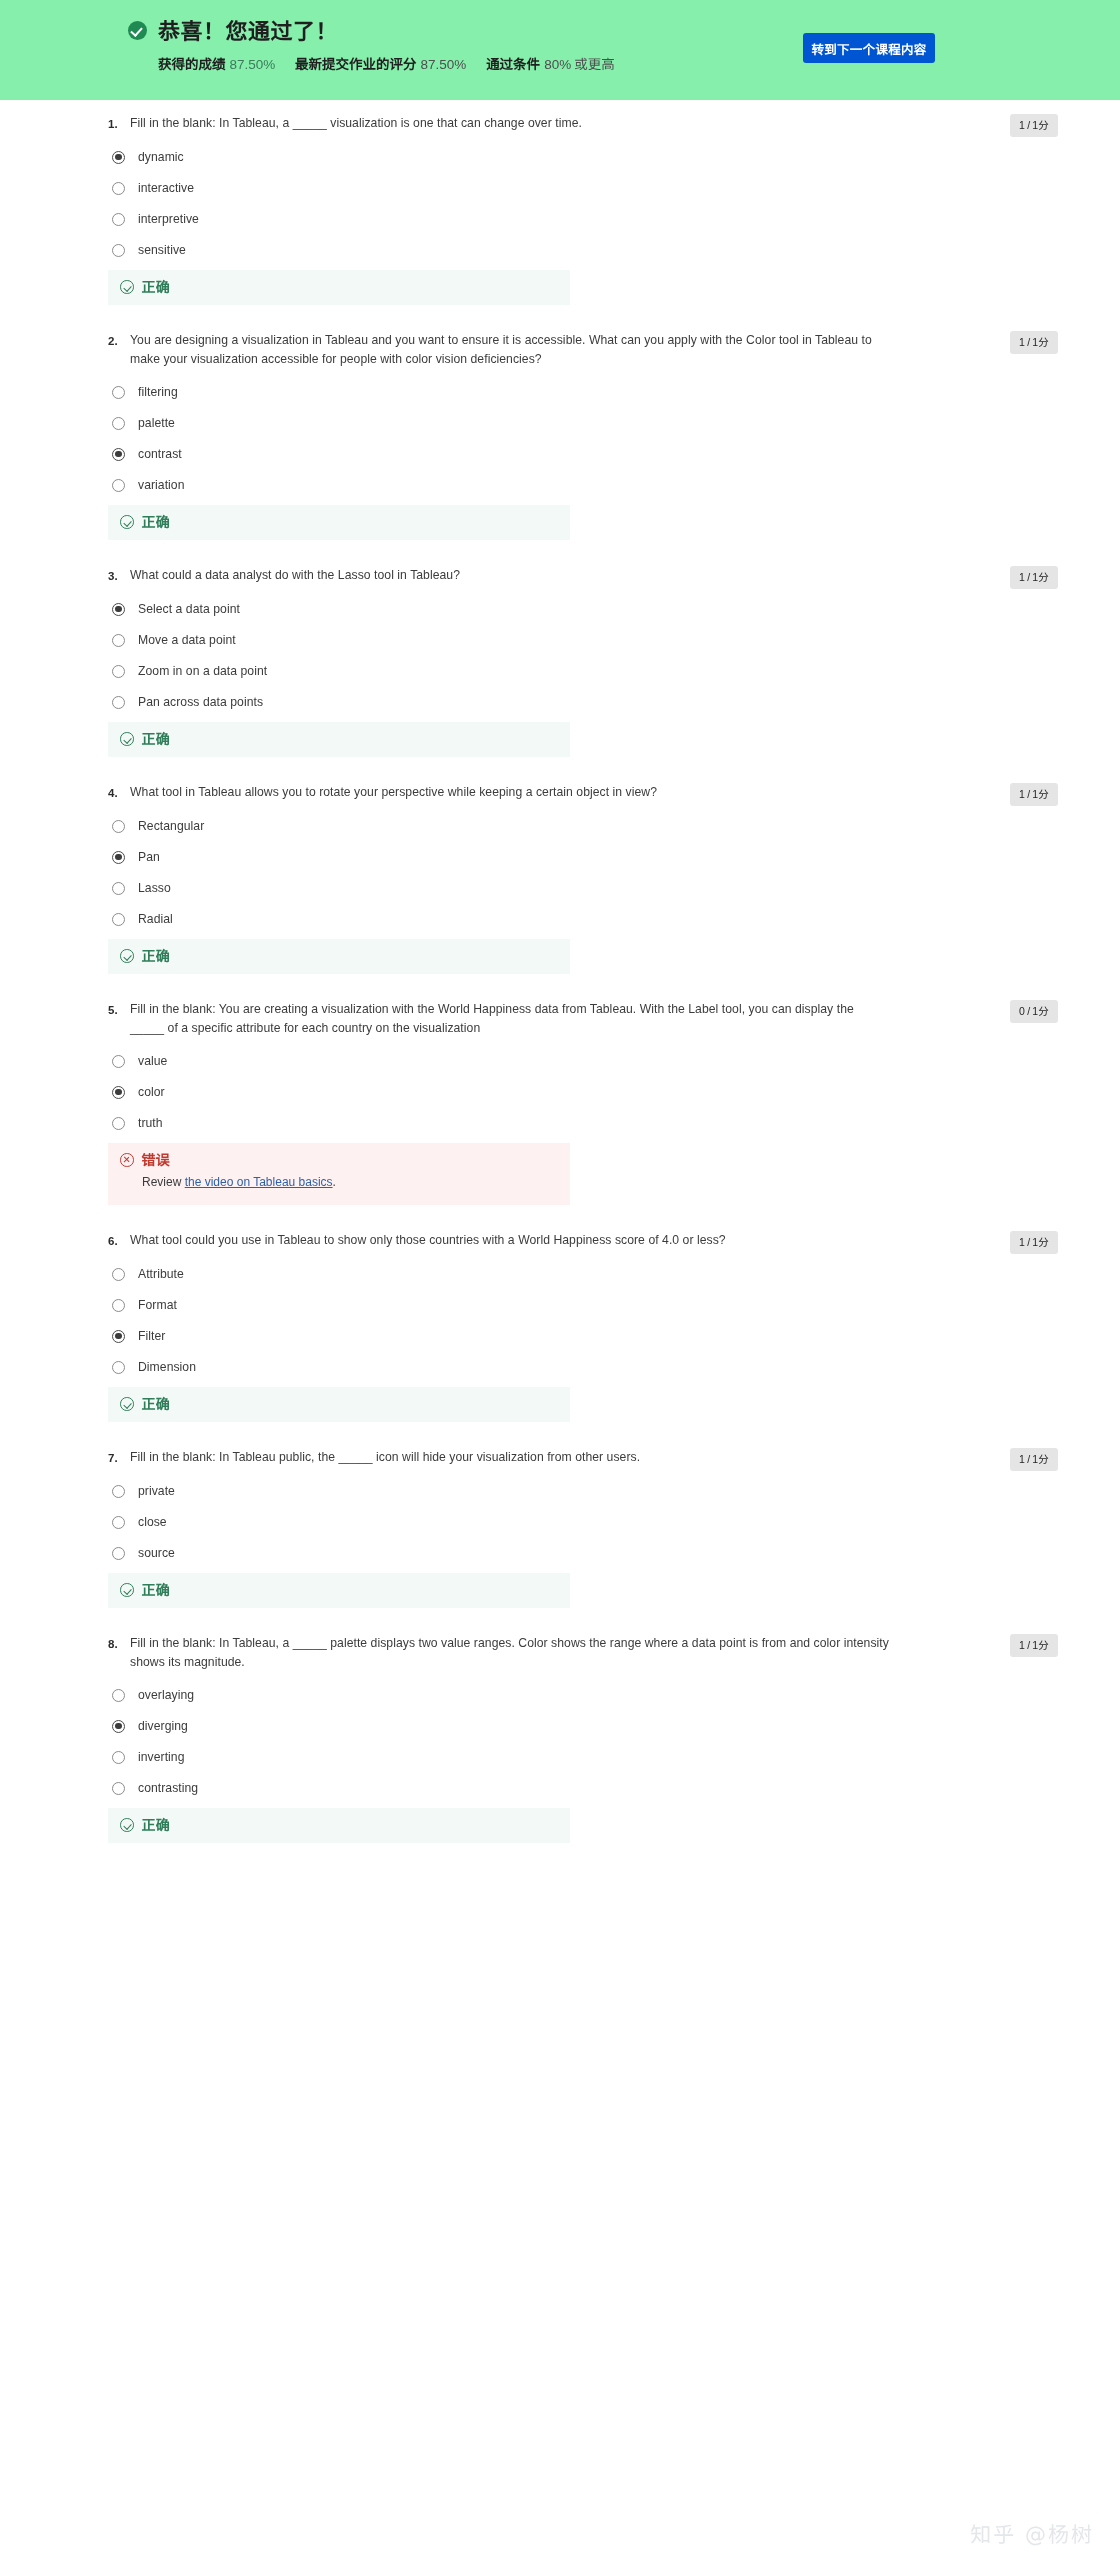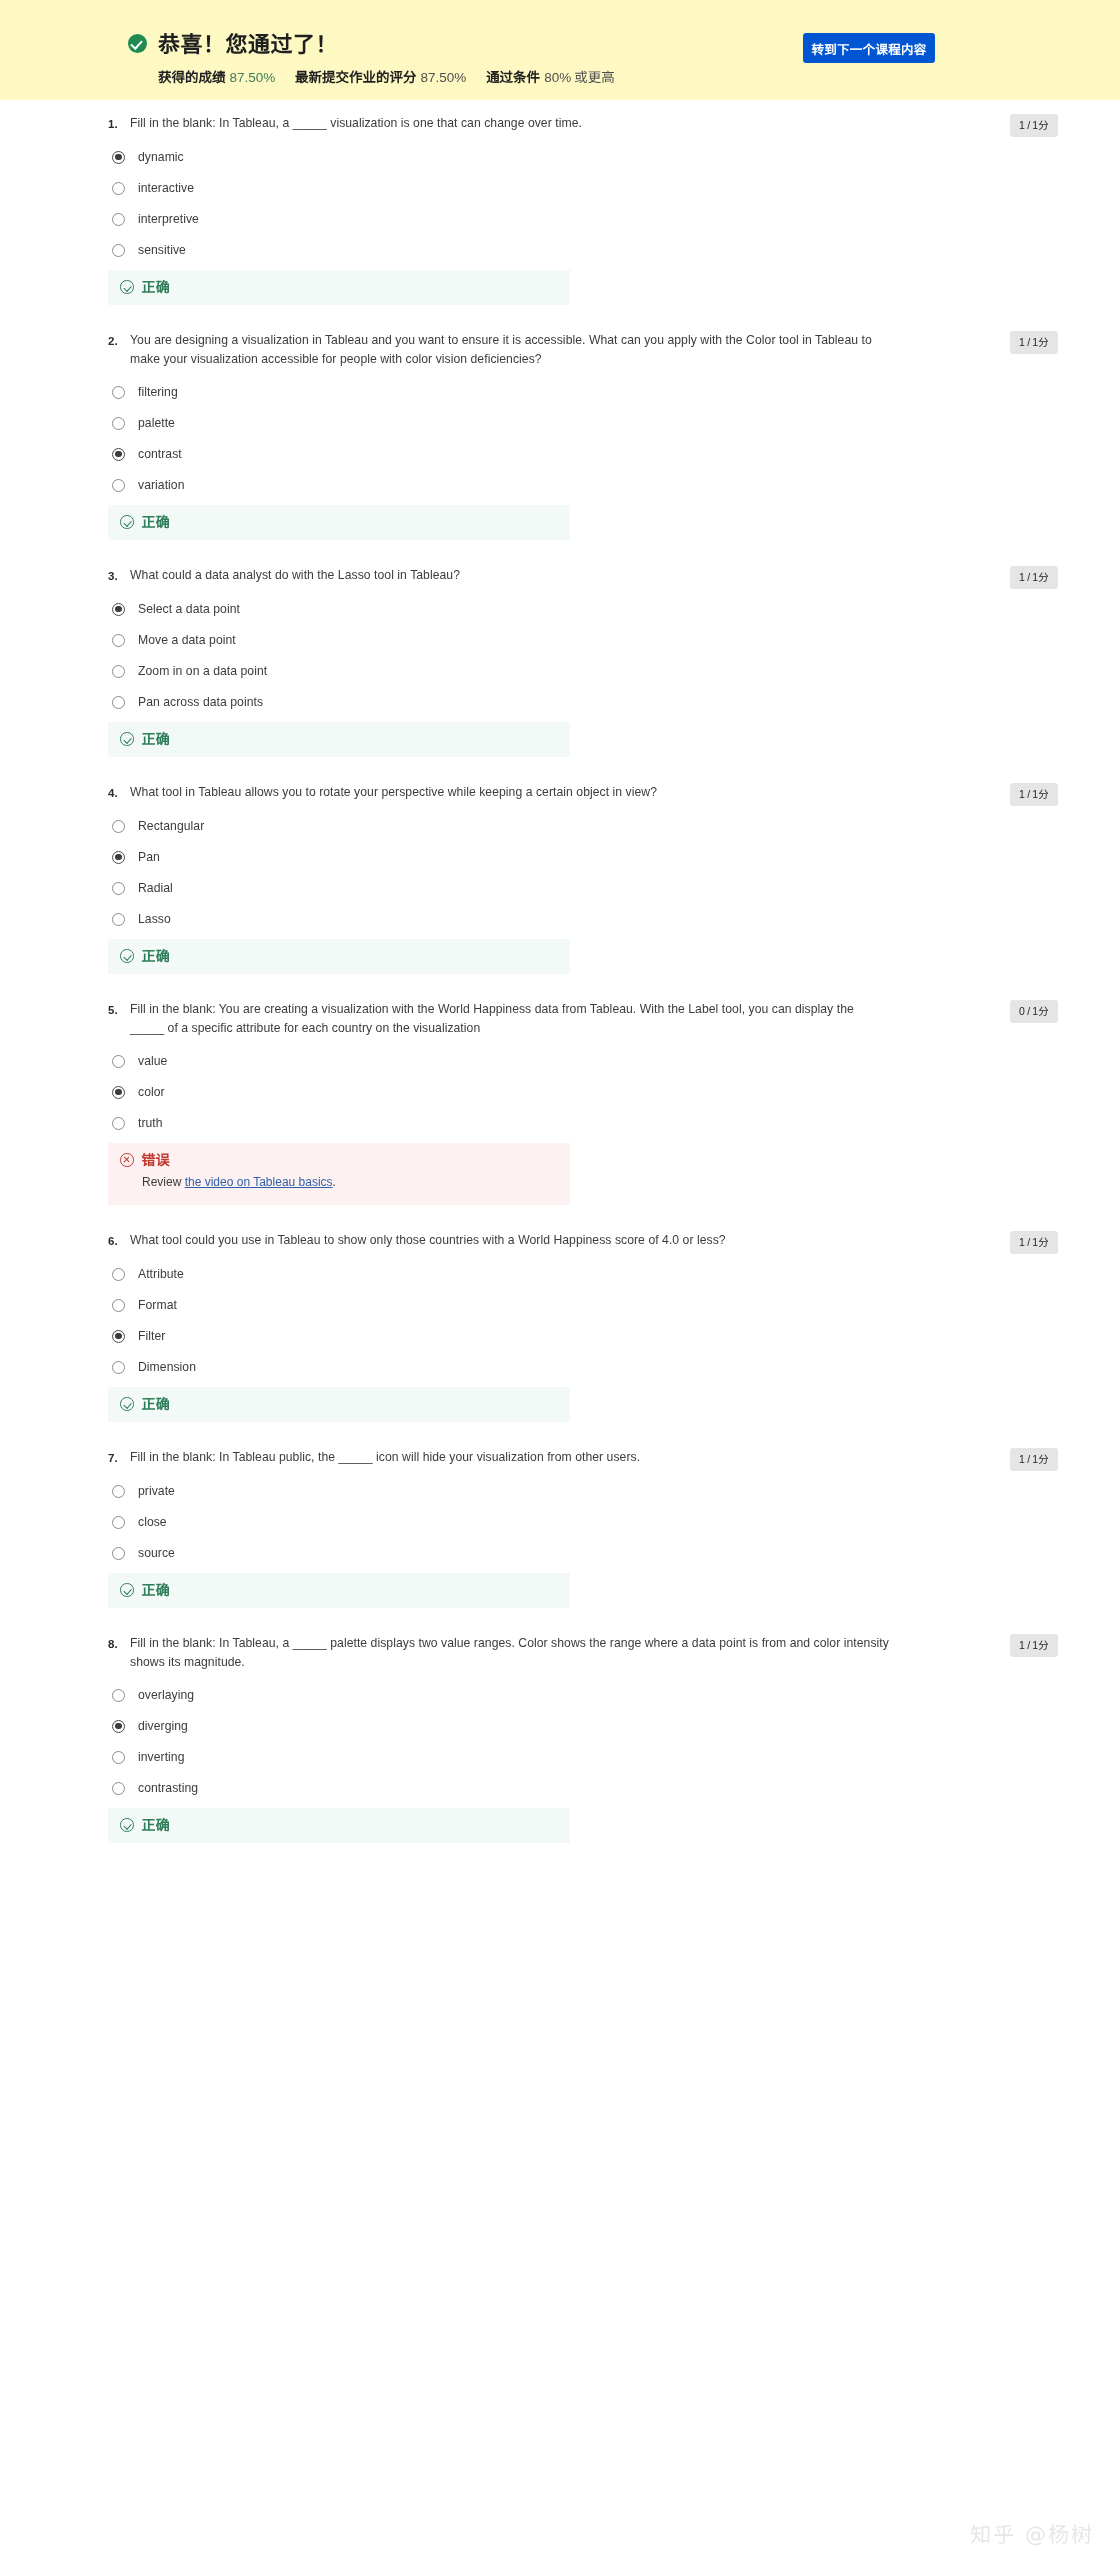--- a/index.html
+++ b/index.html
@@ -17,23 +17,23 @@
     position: relative;
     width: 1120px;
     min-height: 2567px;
     overflow: hidden;
   }
 
   
   .result-banner {
     width: 1120px;
     height: 100px;
-    background: #fef9c3;
+    background: #86efac;
     display: flex;
-    align-items: center;
+    align-items: flex-start;
     padding: 17px 0 0 0;
     position: relative;
   }
 
   .banner-left {
     display: flex;
     align-items: flex-start;
     padding-left: 128px;
   }
 
@@ -415,25 +415,25 @@
           <label class="option">
             <span class="radio"></span>
             <span class="option-label">Rectangular</span>
           </label>
           <label class="option">
             <span class="radio selected"></span>
             <span class="option-label">Pan</span>
           </label>
           <label class="option">
             <span class="radio"></span>
+            <span class="option-label">Lasso</span>
+          </label>
+          <label class="option">
+            <span class="radio"></span>
             <span class="option-label">Radial</span>
-          </label>
-          <label class="option">
-            <span class="radio"></span>
-            <span class="option-label">Lasso</span>
           </label>
         </div>
         <div class="feedback correct">
           <div class="fb-row">
             <span class="fb-icon ok"></span>
             <span class="fb-label ok">正确</span>
           </div>
         </div>
         <div class="q-spacer"></div>
       </div>

